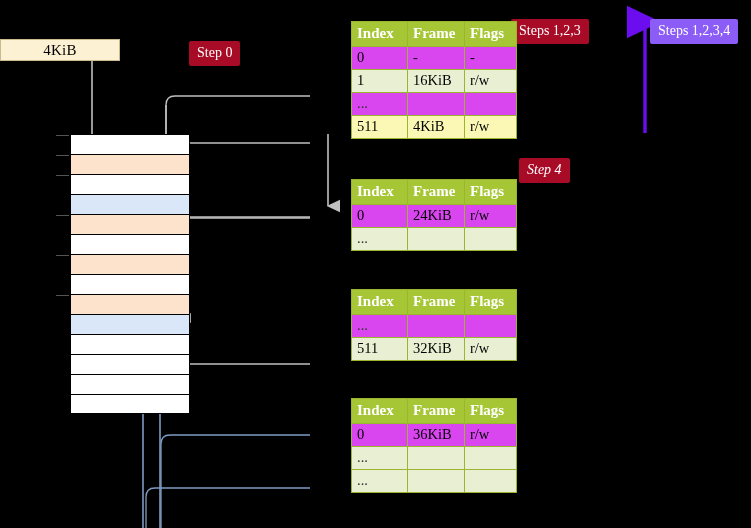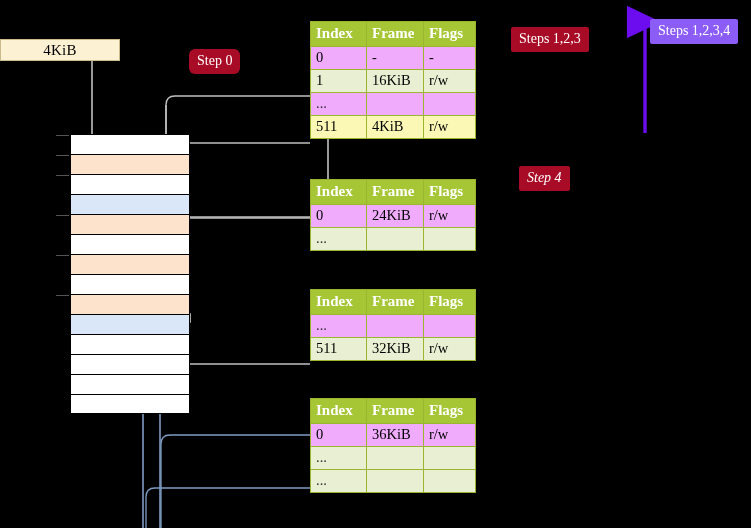--- a/index.html
+++ b/index.html
@@ -19,43 +19,43 @@
     background:#fdf1d4;border:1px solid #c9bb8e;
     display:flex;align-items:center;justify-content:center;
     font-size:15px;letter-spacing:.2px;box-sizing:border-box;
   }
 
   
   .badge{
     position:absolute;color:#fff;font-size:14px;line-height:1;
     padding:5px 8px 6px 8px;border-radius:2px;white-space:nowrap;
   }
-  .badge.red{background:#a80b25;margin-top:8px;}
+  .badge.red{background:#a80b25;}
   .badge.violet{background:#8b5cf6;}
-  #badge-step0{left:189px;top:41px;border-radius:6px;}
+  #badge-step0{left:189px;top:41px;}
   #badge-steps123{left:511px;top:19px;}
   #badge-steps1234{left:650px;top:19px;}
   #badge-step4{left:519px;top:158px;font-style:italic;}
 
   
   .memcol{position:absolute;left:70px;top:134px;width:120px;height:280px;}
   .memrow{
     position:absolute;left:0;width:120px;height:20px;
     box-sizing:border-box;border:1px solid #000;border-bottom:none;
     background:#fff;
   }
   .memrow.last{border-bottom:1px solid #000;}
   .memrow.peach{background:#fde2cc;}
   .memrow.blue{background:#d9e7f8;}
   .tick{position:absolute;left:-15px;width:13px;height:1px;background:#555;}
 
   
   .ptable{
     position:absolute;border-collapse:collapse;
-    font-size:14.5px;background:#f0abfc;
+    font-size:14.5px;background:#d946ef;margin-left:41px;
   }
   .ptable td,.ptable th{
     border:1px solid #9cb52f;padding:2px 5px 3px 5px;
     text-align:left;vertical-align:top;height:16px;box-sizing:border-box;
   }
   .ptable th{
     background:#a6c636;color:#fff;font-weight:bold;font-size:15px;
     padding:3px 5px 4px 5px;
   }
   .ptable td.c0{width:56px;}

